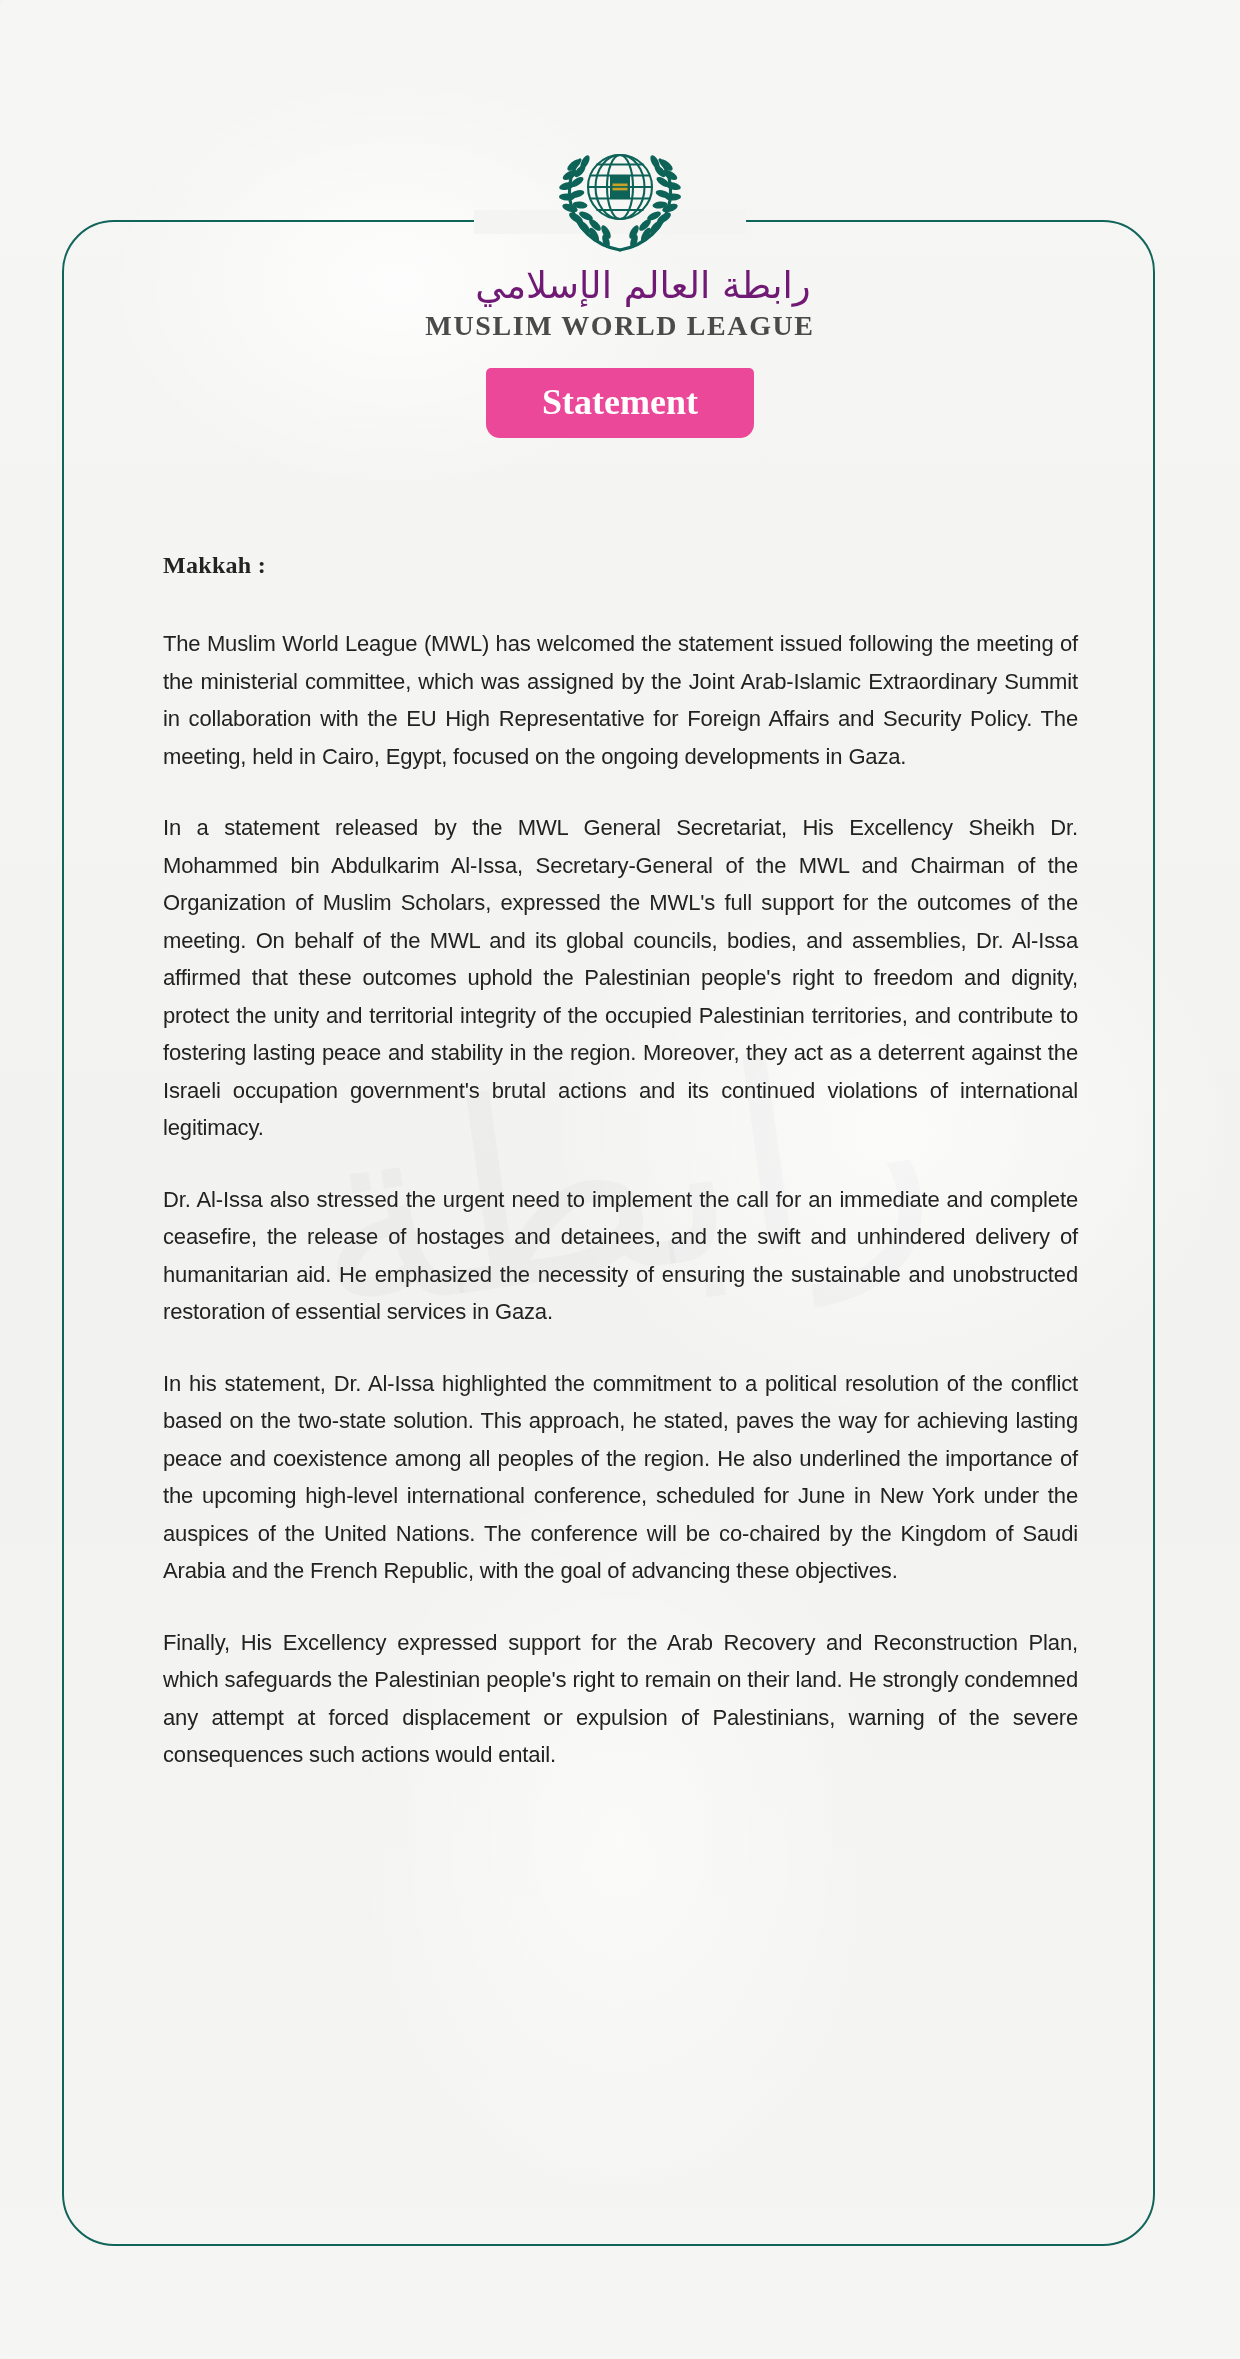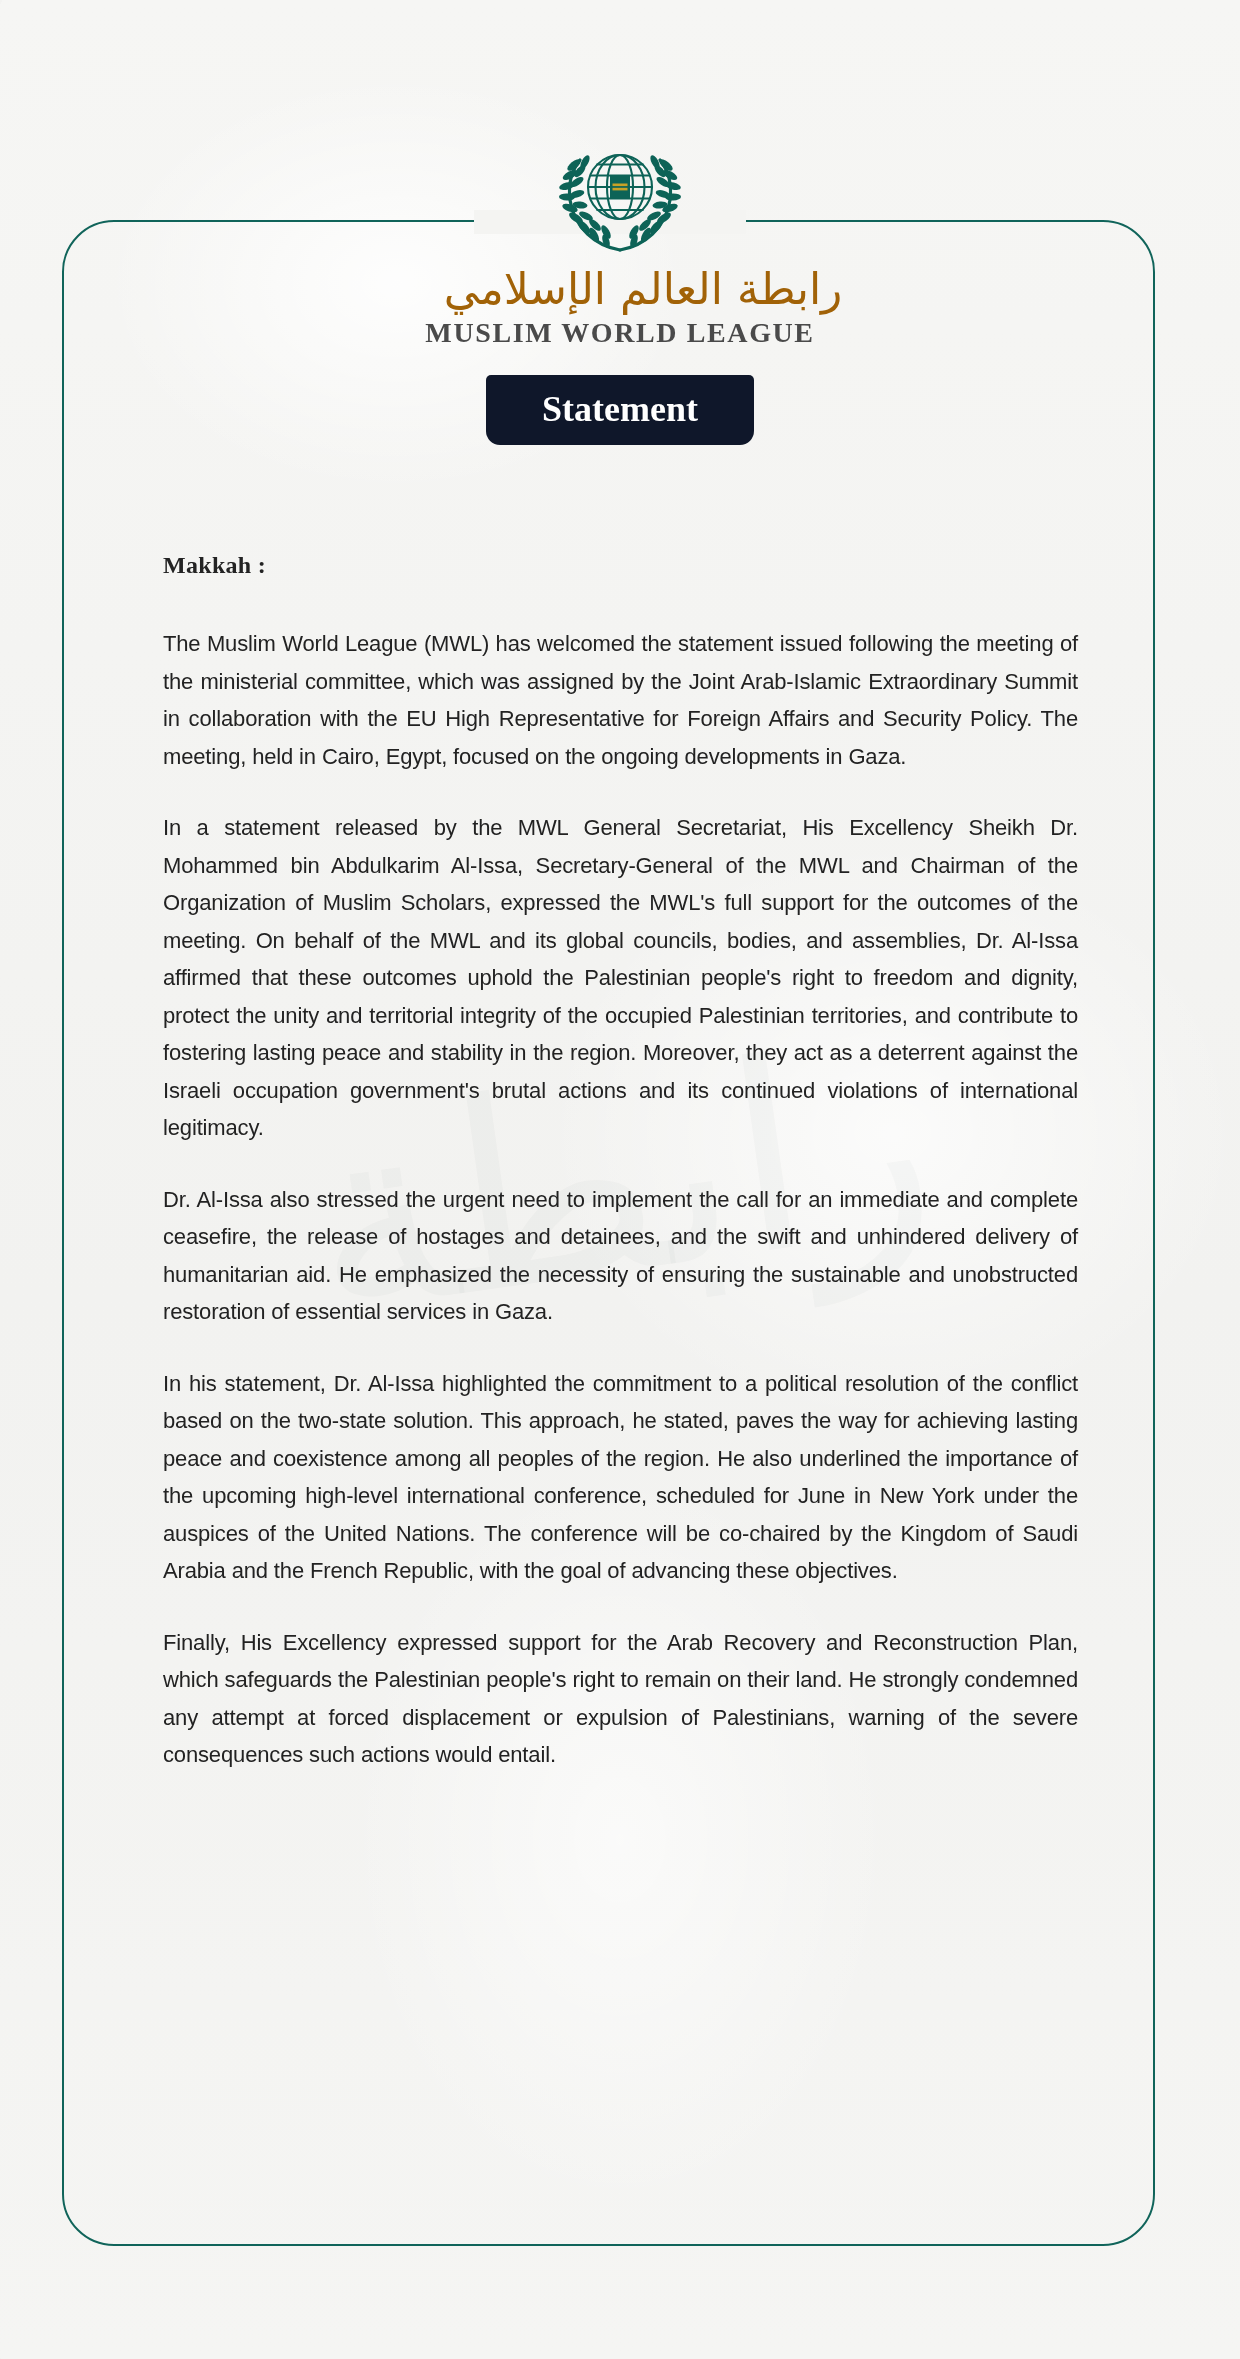--- a/index.html
+++ b/index.html
@@ -69,41 +69,41 @@
     flex-direction:column;
     align-items:center;
     z-index:4;
   }
 
   .logo-mark{ width:148px; height:115px; display:block; }
 
   .logo-arabic{
     margin-top:12px;
     font-family:"DejaVu Sans", sans-serif;
-    font-size:44px;
+    font-size:37px;
     line-height:1;
-    color:#a16207;
+    color:#701a75;
     letter-spacing:-1px;
     direction:rtl;
     margin-left:46px;
   }
 
   .logo-latin{
     margin-top:6px;
     font-family:"Liberation Serif", serif;
     font-weight:bold;
     font-size:28px;
     letter-spacing:1.6px;
     color:#4a4a4a;
   }
 
   
   .statement-banner{
     margin-top:26px;
-    background:#0f172a;
+    background:#ec4899;
     color:#ffffff;
     font-family:"Liberation Serif", serif;
     font-weight:bold;
     font-size:36px;
     line-height:1;
     padding:16px 46px 18px;
     border-radius:5px 5px 14px 14px;
     text-align:center;
     min-width:268px;
   }

